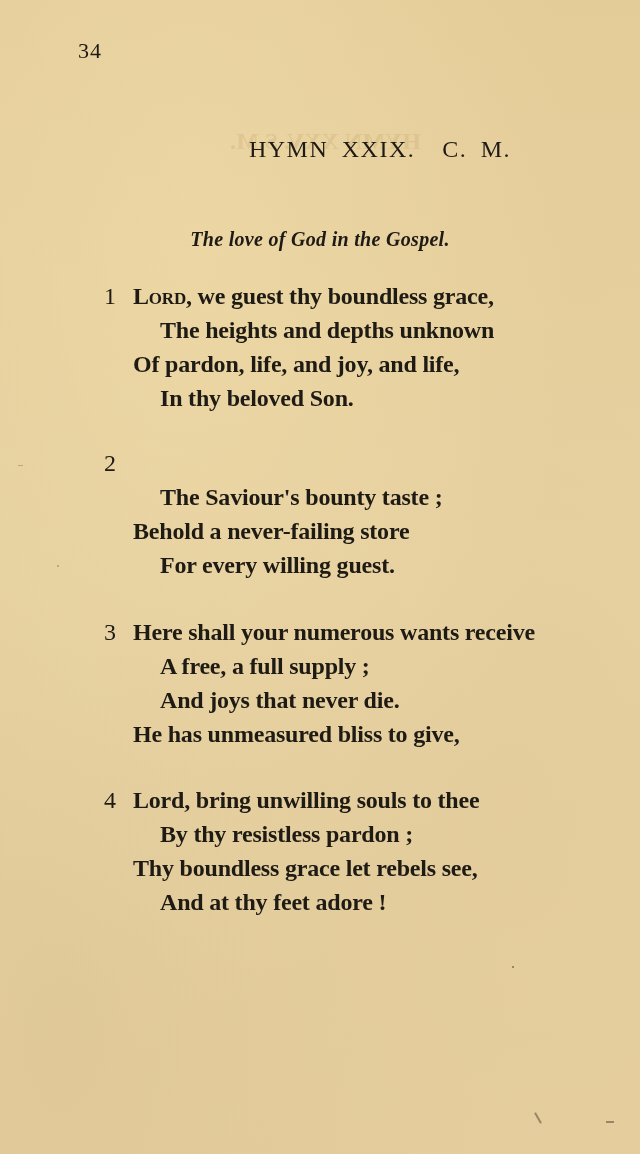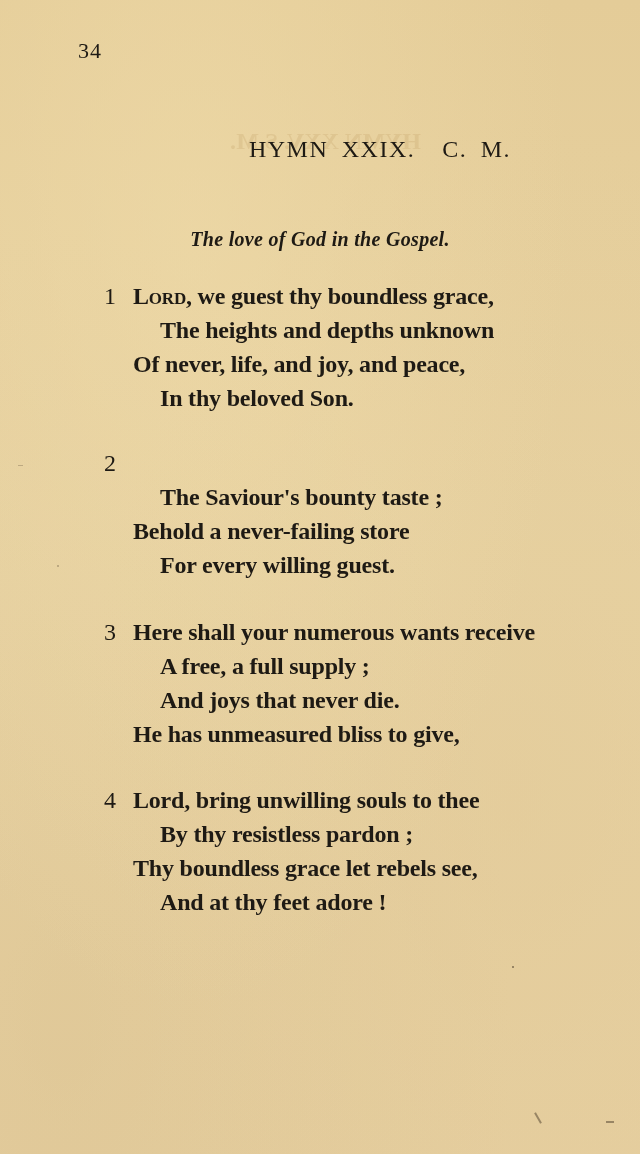--- a/index.html
+++ b/index.html
@@ -118,21 +118,21 @@
 
   <div class="verse" style="top:279px;">
     <div class="line odd">
       <span class="num">1</span>
       <span class="text"><span class="smallcaps">Lord</span><span>, we guest thy boundless grace,</span></span>
     </div>
     <div class="line even">
       <span class="text">The heights and depths unknown</span>
     </div>
     <div class="line odd">
-      <span class="text">Of never, life, and joy, and peace,</span>
+      <span class="text">Of pardon, life, and joy, and life,</span>
     </div>
     <div class="line even">
       <span class="text">In thy beloved Son.</span>
     </div>
   </div>
 
   <div class="verse" style="top:446px;">
     <div class="line odd">
       <span class="num">2</span>
     </div>

